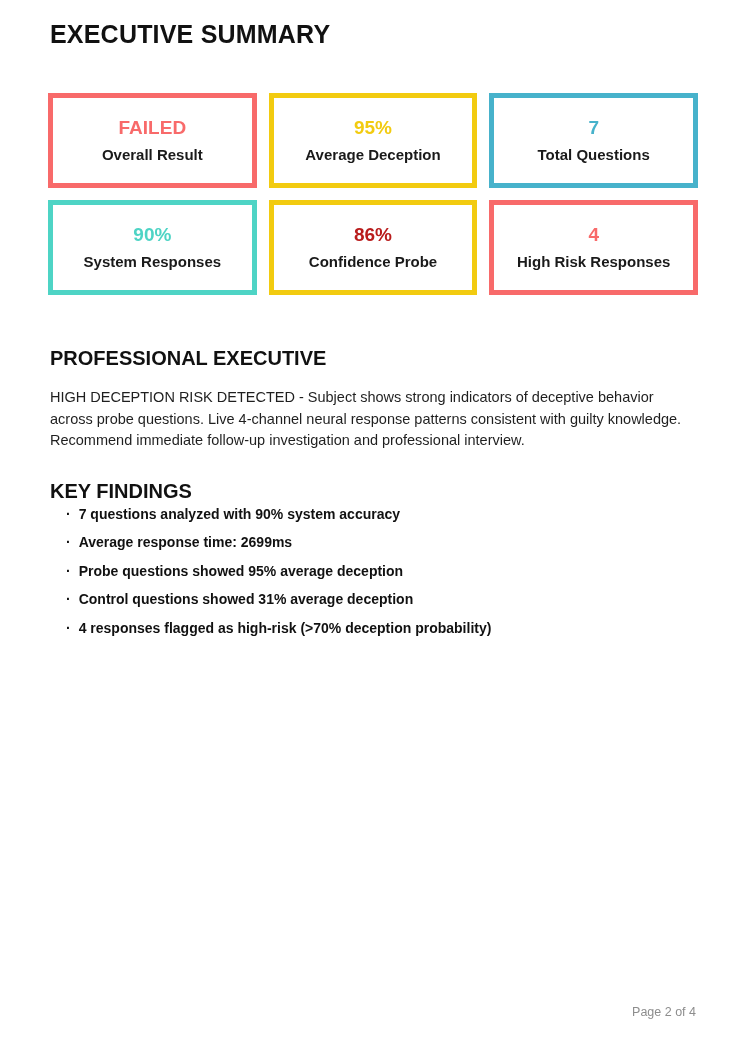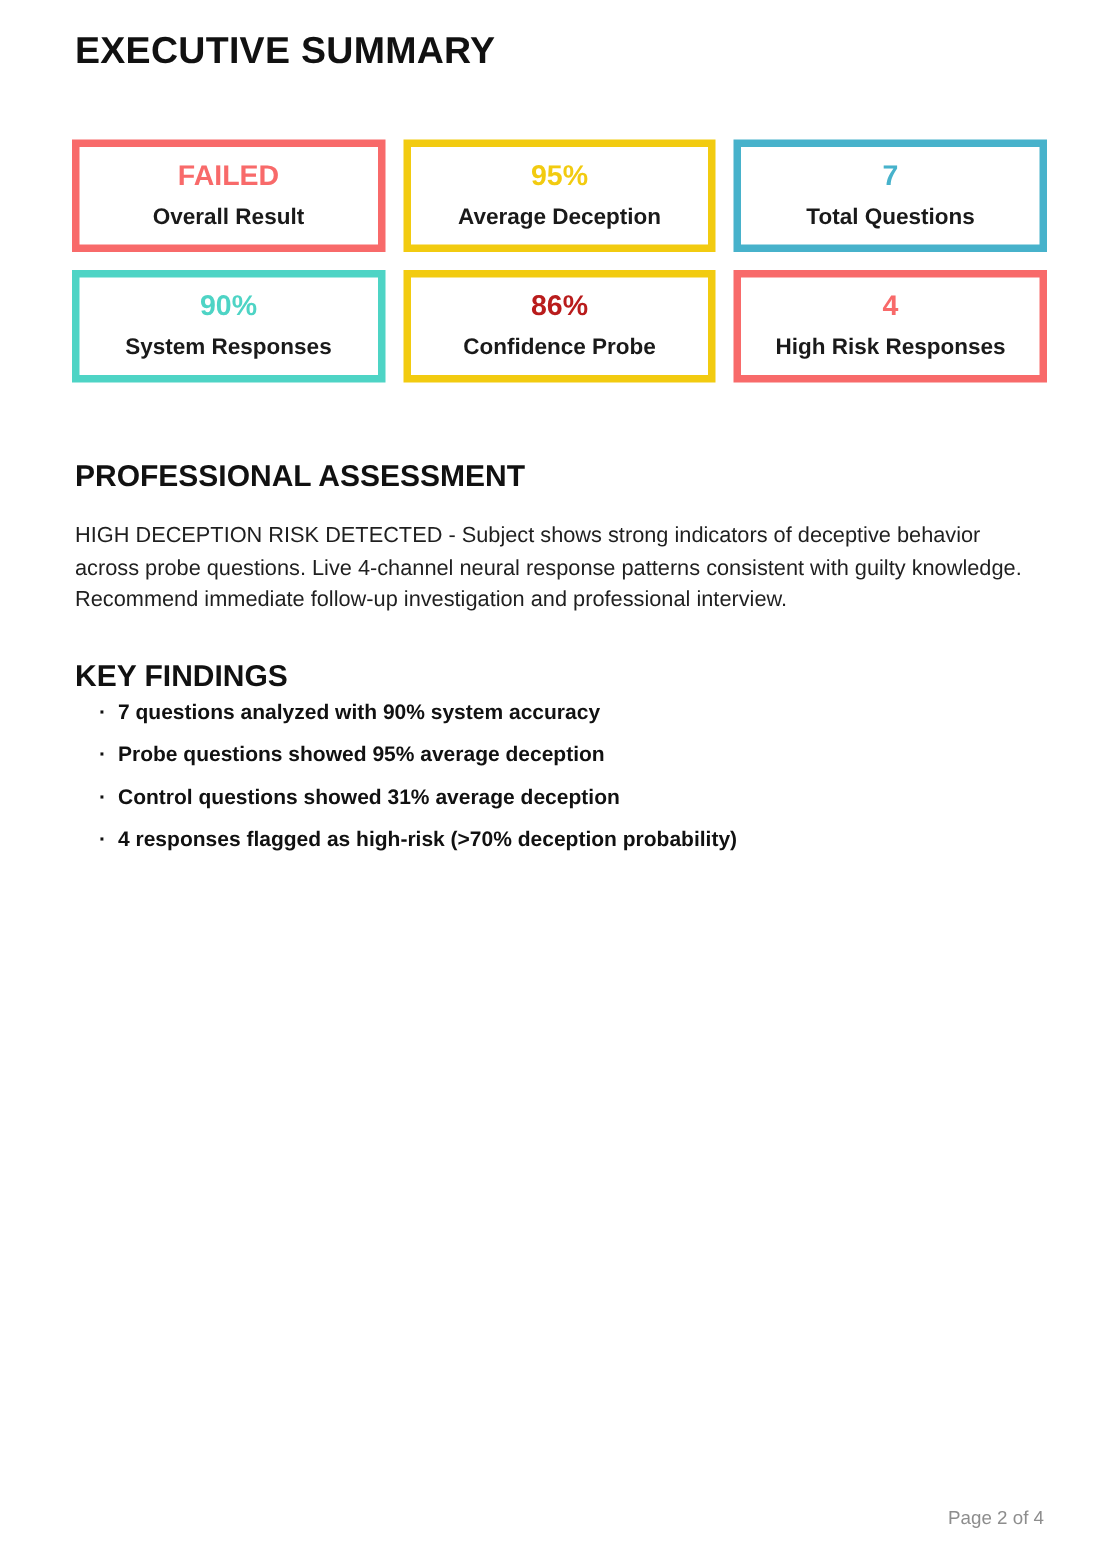--- a/index.html
+++ b/index.html
@@ -11,21 +11,21 @@
   .page{position:relative;width:743px;height:1044px;}
   .page-title{
     margin:0;padding:20px 0 0 50px;
     font-size:25px;font-weight:700;letter-spacing:.2px;color:#111;
   }
   .cards{
     margin:44px 45px 0 48px;
     display:grid;grid-template-columns:repeat(3,1fr);gap:12px;
   }
   .card{
-    height:75px;box-sizing:border-box;background:#fff;
+    height:95px;box-sizing:border-box;background:#fff;
     border:5px solid #ccc;
     display:flex;flex-direction:column;align-items:center;justify-content:center;gap:8px;
     text-align:center;
   }
   .card-value{font-size:19px;font-weight:700;line-height:1.15;}
   .card-label{font-size:15px;font-weight:700;color:#1a1a1a;line-height:1.1;}
   .section-heading{
     margin:0;padding:0 0 0 50px;
     font-size:20px;font-weight:700;color:#111;line-height:24px;
   }
@@ -75,26 +75,27 @@
     <div class="card" style="border-color: rgb(242, 203, 16);">
       <div class="card-value" style="color: #b91c1c; text-align: center;">86%</div>
       <div class="card-label">Confidence Probe</div>
     </div>
     <div class="card" style="border-color: rgb(248, 106, 106);">
       <div class="card-value" style="color: rgb(248, 106, 106);">4</div>
       <div class="card-label">High Risk Responses</div>
     </div>
   </div>
 
-  <h2 class="section-heading assessment-h">PROFESSIONAL ASSESSMENT</h2>
+  <h2 class="section-heading assessment-h">PROFESSIONAL EXECUTIVE</h2>
   <p class="assessment-text">HIGH DECEPTION RISK DETECTED - Subject shows strong indicators of deceptive behavior across probe questions. Live 4-channel neural response patterns consistent with guilty knowledge. Recommend immediate follow-up investigation and professional interview.</p>
 
   <h2 class="section-heading findings-h">KEY FINDINGS</h2>
   <ul class="findings">
     <li><span class="bullet">·</span><span>7 questions analyzed with 90% system accuracy</span></li>
+    <li><span class="bullet">·</span><span>Average response time: 2699ms</span></li>
     <li><span class="bullet">·</span><span>Probe questions showed 95% average deception</span></li>
     <li><span class="bullet">·</span><span>Control questions showed 31% average deception</span></li>
     <li><span class="bullet">·</span><span>4 responses flagged as high-risk (&gt;70% deception probability)</span></li>
   </ul>
 
   <div class="page-number">Page 2 of 4</div>
 
 </div>
 
 </body></html>

